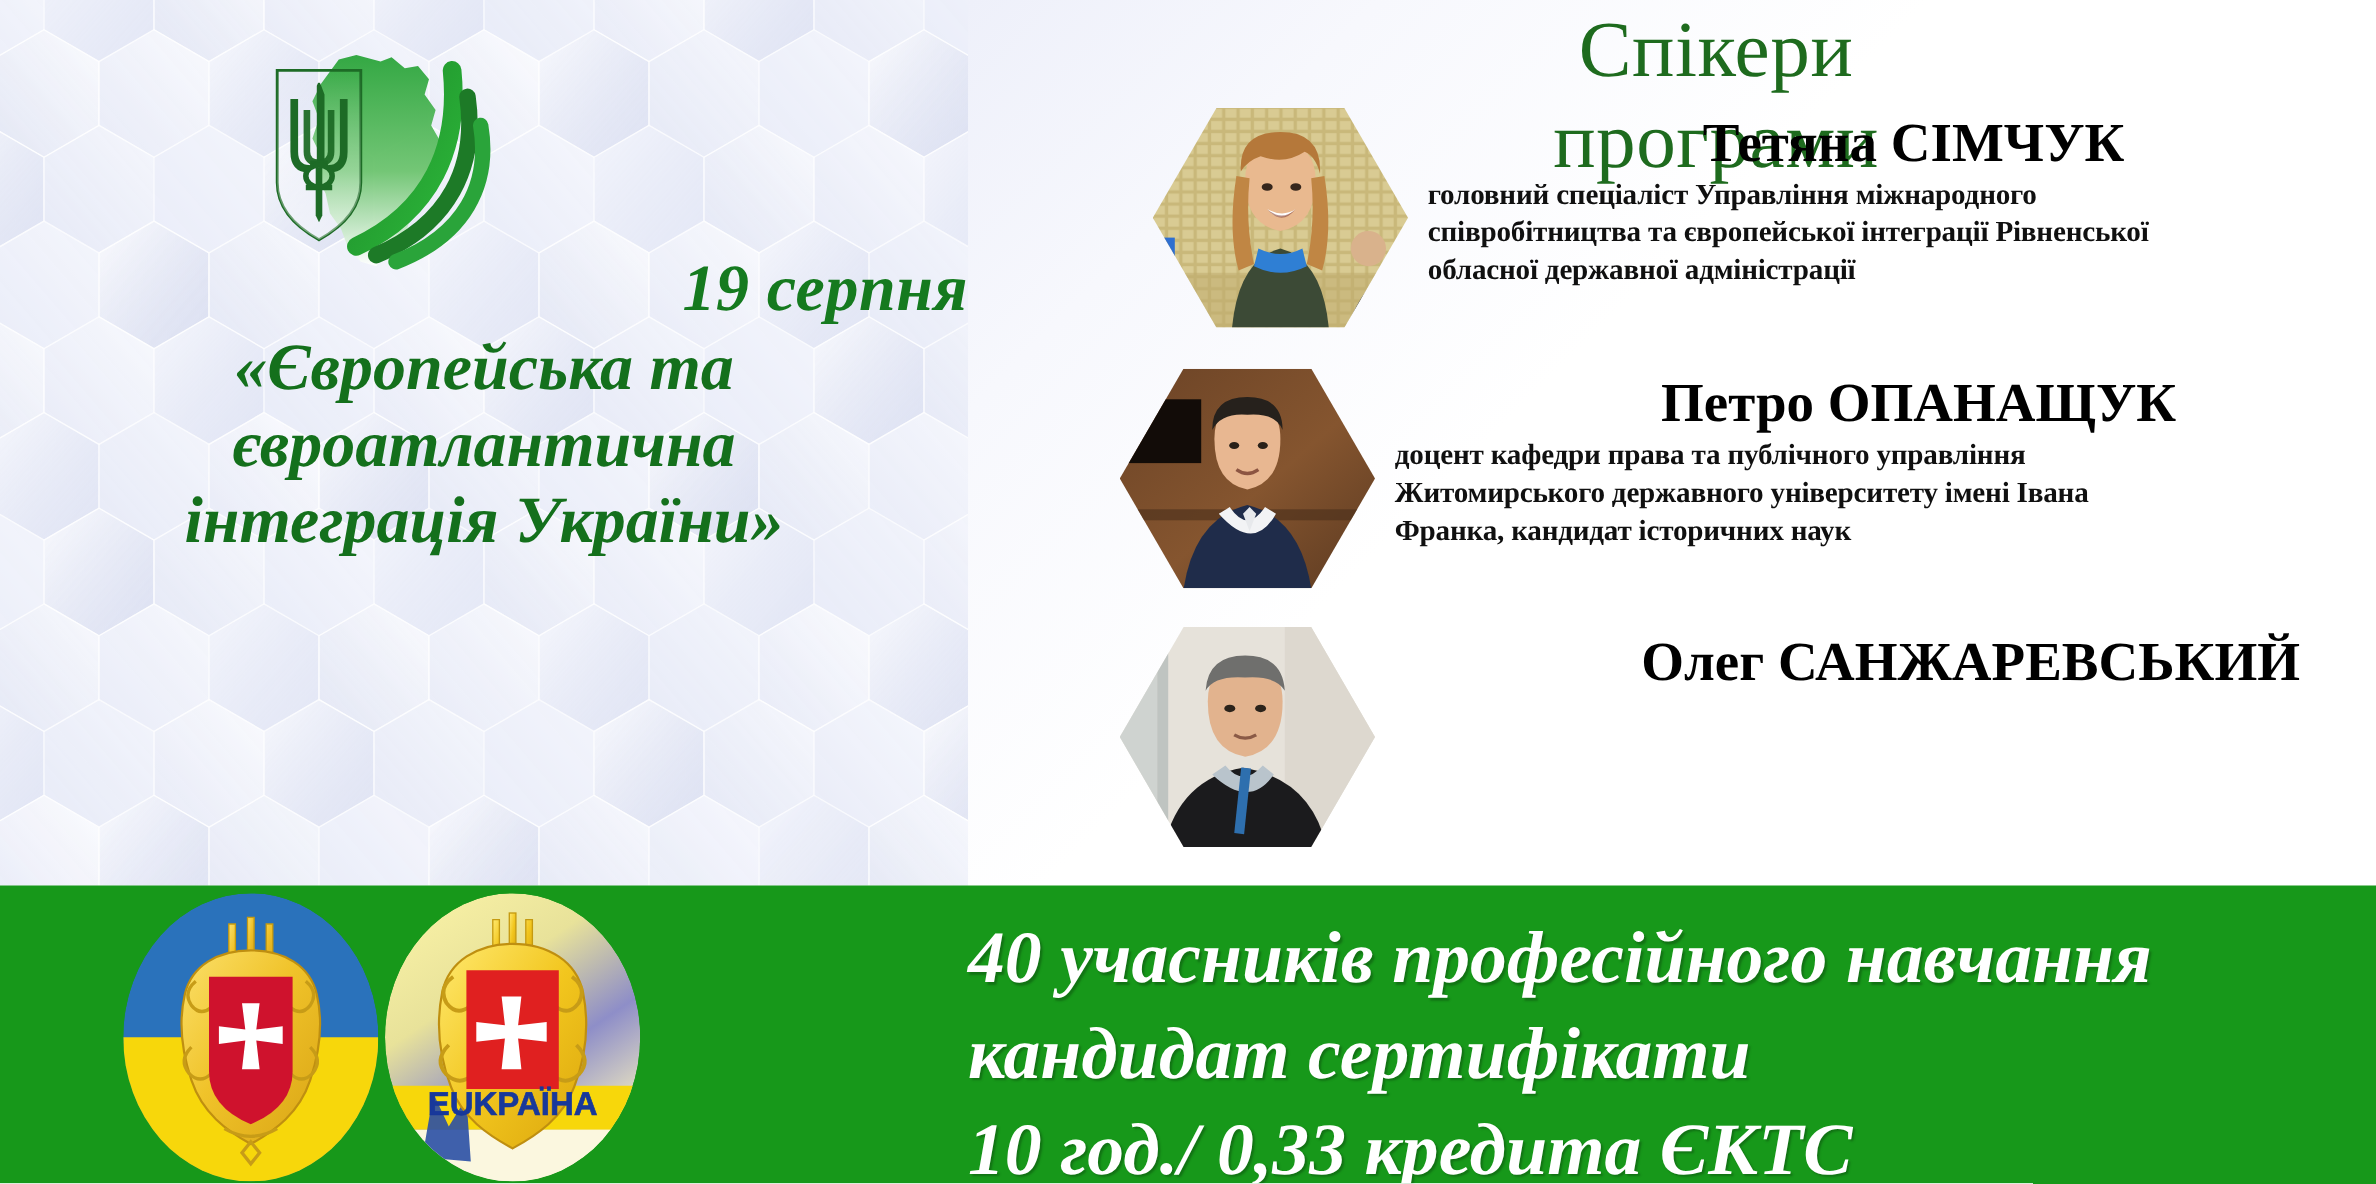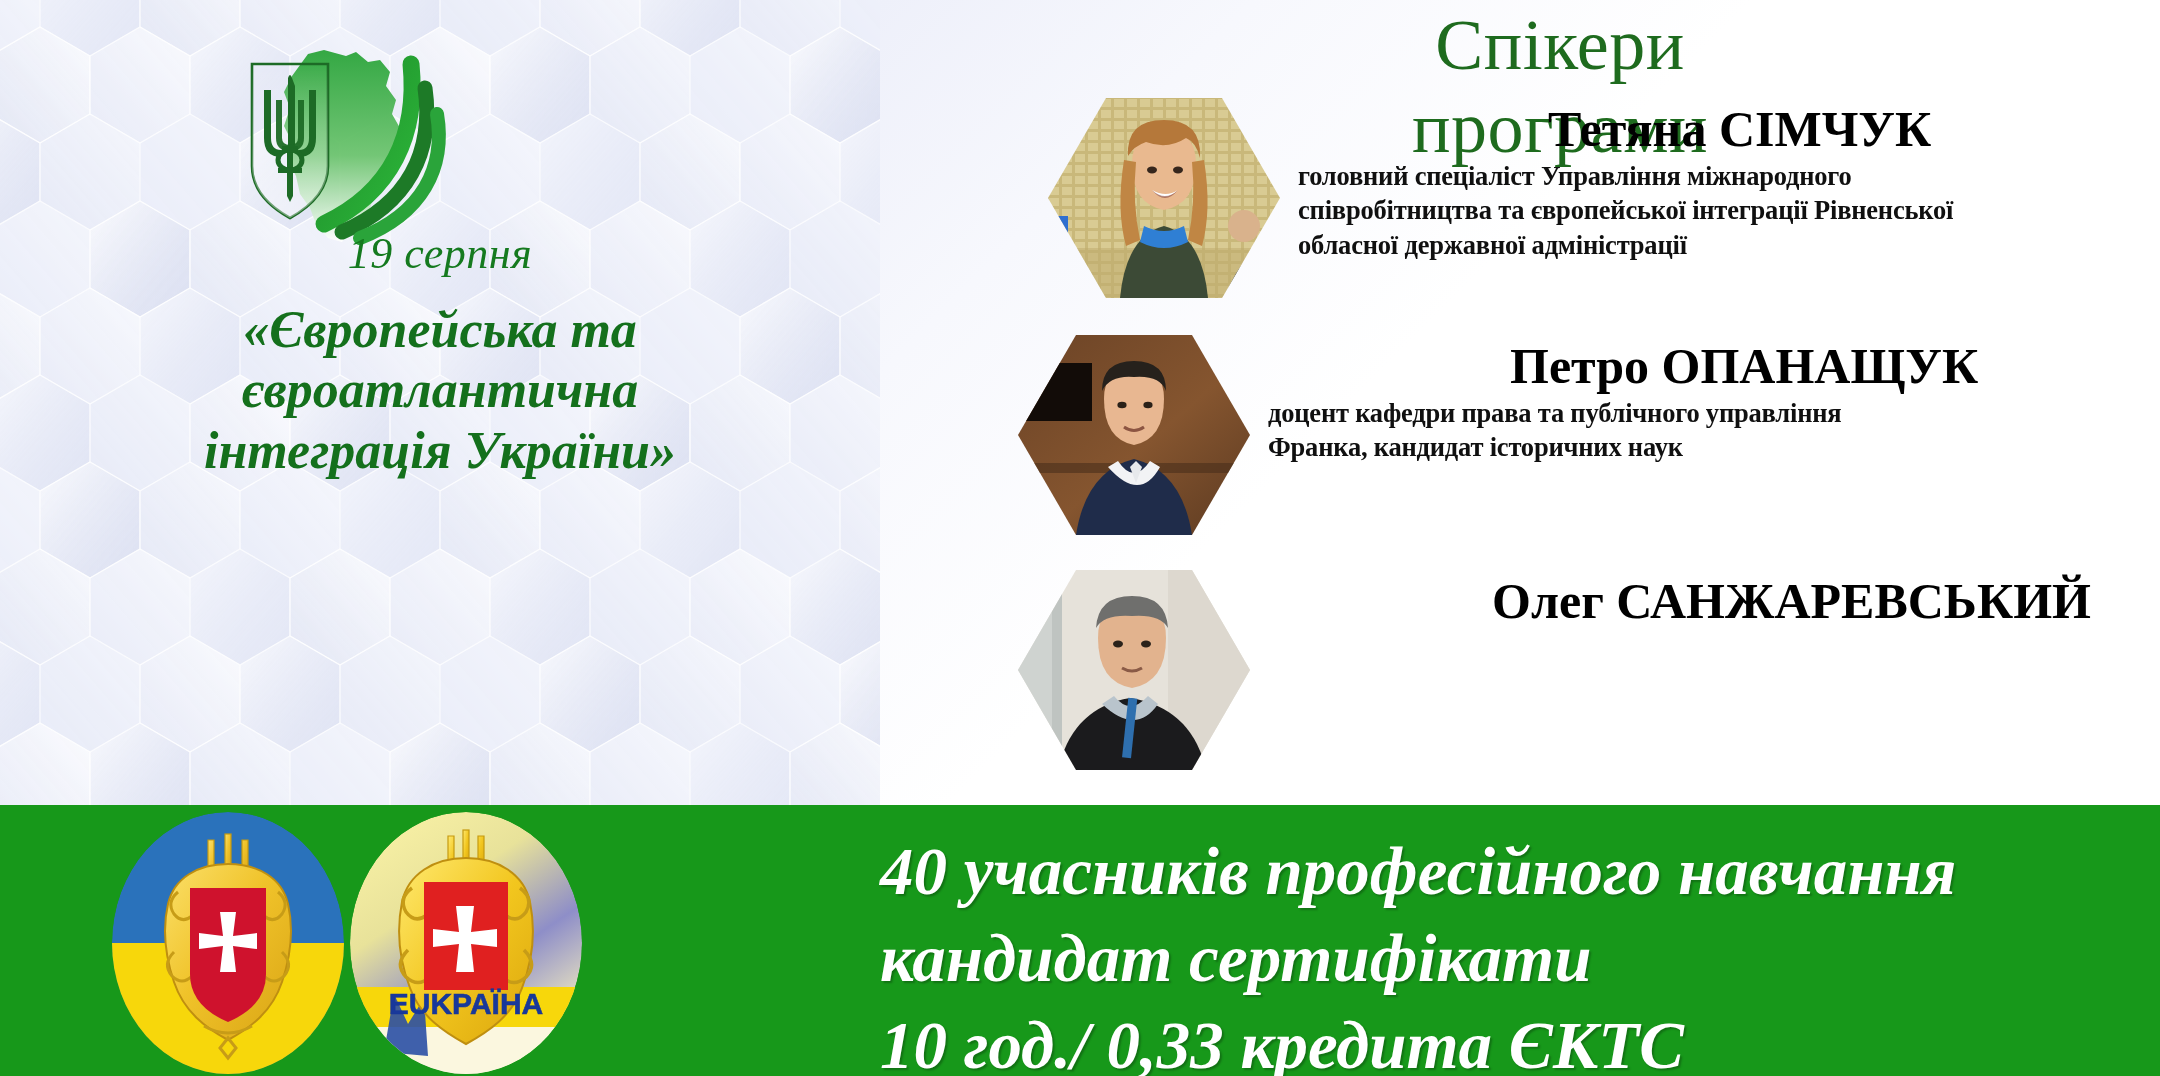--- a/index.html
+++ b/index.html
@@ -46,37 +46,37 @@
     top: 42px;
     width: 260px;
     height: 215px;
   }
 
   
   .date-line {
     position: absolute;
     left: 0; top: 228px;
     width: 880px;
-    text-align: center;
+    text-align: right;
     font-family: "Liberation Serif", "DejaVu Serif", serif;
     font-style: italic;
-    font-weight: normal;
-    font-size: 44px;
+    font-weight: bold;
+    font-size: 60px;
     color: #157a1f;
     letter-spacing: 0.5px;
   }
   .event-title {
     position: absolute;
     left: 40px; top: 300px;
     width: 800px;
     text-align: center;
     font-family: "Liberation Serif", "DejaVu Serif", serif;
     font-style: italic;
     font-weight: bold;
-    font-size: 52px;
+    font-size: 60px;
     line-height: 1.16;
     color: #14701c;
   }
 
   
   .speakers-heading {
     position: absolute;
     left: 1280px; top: 4px;
     width: 560px;
     text-align: center;
@@ -481,20 +481,21 @@
         <path d="M84 56 q0 -30 32 -30 q32 0 32 30 q-6 -16 -32 -14 q-24 -2 -32 14 Z" fill="#26211c"></path>
         <ellipse cx="104" cy="70" rx="4.6" ry="3.2" fill="#2a2119"></ellipse>
         <ellipse cx="130" cy="70" rx="4.6" ry="3.2" fill="#2a2119"></ellipse>
         <path d="M106 92 q10 7 20 0" fill="none" stroke="#8c5542" stroke-width="3"></path>
       </svg>
     </div>
     <div class="speaker-text">
       <div class="speaker-name">Петро ОПАНАЩУК</div>
       <div class="speaker-role">
         <div>доцент кафедри права та публічного управління</div>
+        <div>Житомирського державного університету імені Івана</div>
         <div>Франка, кандидат історичних наук</div>
       </div>
     </div>
   </div>
 
   <div class="speaker" id="sp3">
     <div class="speaker-photo">
       <svg width="232" height="200" viewBox="0 0 232 200">
         <rect width="232" height="200" fill="#e6e2da"></rect>
         <rect x="0" y="0" width="34" height="200" fill="#cfd3d0"></rect>

